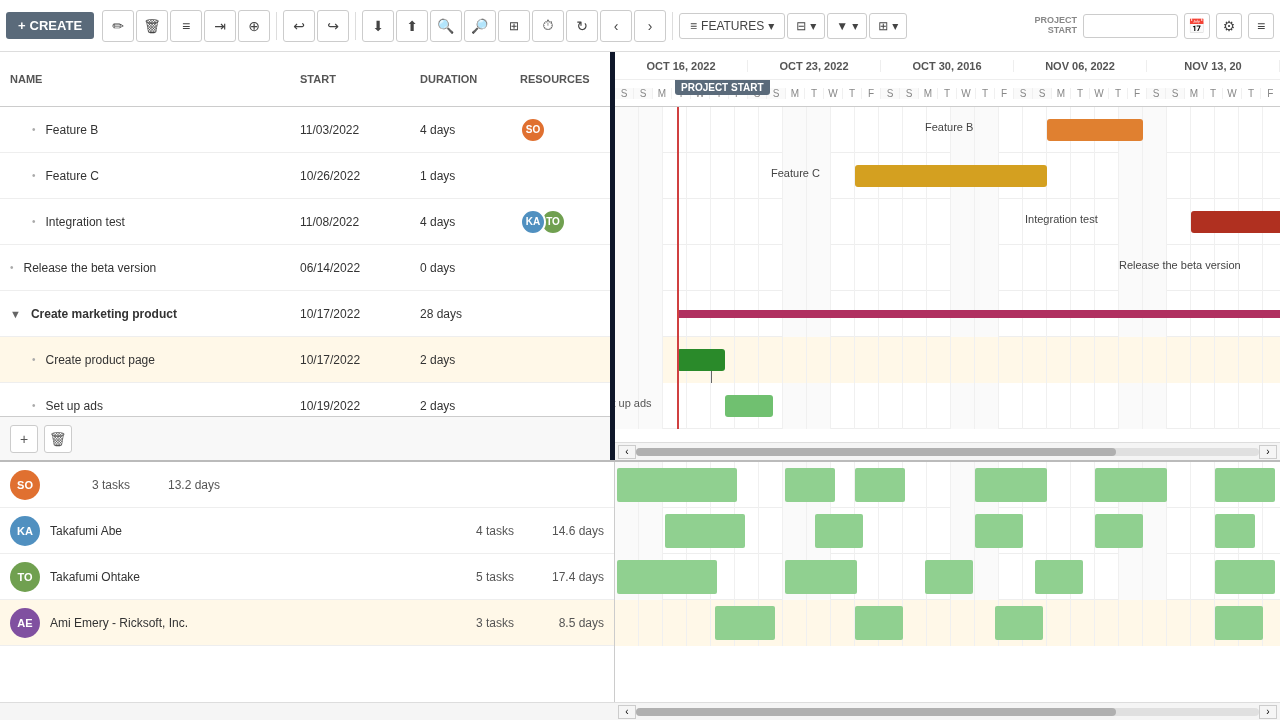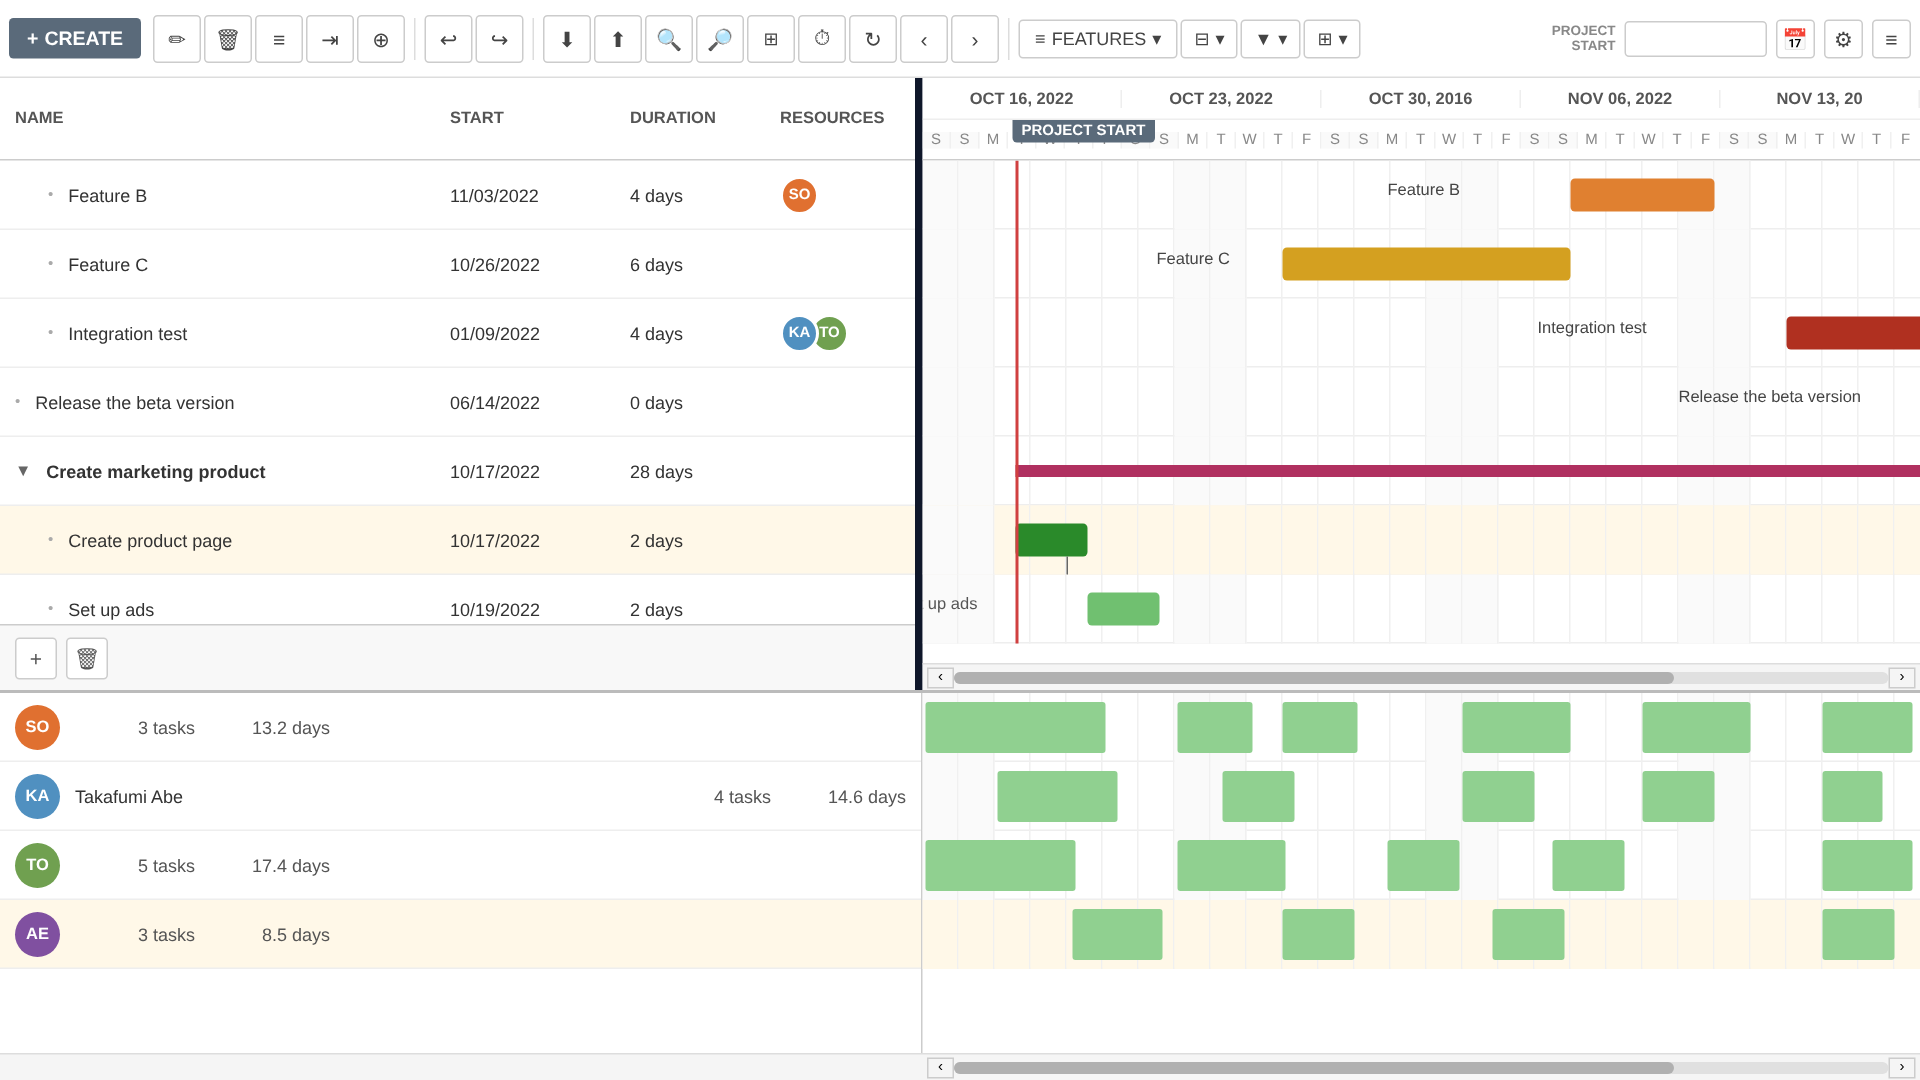--- a/index.html
+++ b/index.html
@@ -334,31 +334,31 @@
           </div>
         </div>
 
         <div class="task-row">
           <div class="task-cell task-name">
             <span style="display:inline-block;width:16px"></span>
             <span class="bullet">•</span>
             <span style="margin-left:4px">Feature C</span>
           </div>
           <div class="task-cell task-start">10/26/2022</div>
-          <div class="task-cell task-duration">6 days</div>
+          <div class="task-cell task-duration">1 days</div>
           <div class="task-cell task-resources"></div>
         </div>
 
         <div class="task-row">
           <div class="task-cell task-name">
             <span style="display:inline-block;width:16px"></span>
             <span class="bullet">•</span>
             <span style="margin-left:4px">Integration test</span>
           </div>
-          <div class="task-cell task-start">01/09/2022</div>
+          <div class="task-cell task-start">11/08/2022</div>
           <div class="task-cell task-duration">4 days</div>
           <div class="task-cell task-resources">
             <div class="avatar av2" style="z-index:2">KA</div>
             <div class="avatar av3" style="z-index:1">TO</div>
           </div>
         </div>
 
         <div class="task-row">
           <div class="task-cell task-name">
             <span class="bullet">•</span>
@@ -757,26 +757,28 @@
 
       <div class="resource-row">
         <div class="resource-avatar rav2">KA</div>
         <div class="resource-name">Takafumi Abe</div>
         <div class="resource-tasks">4 tasks</div>
         <div class="resource-days">14.6 days</div>
       </div>
 
       <div class="resource-row">
         <div class="resource-avatar rav3">TO</div>
+        <div class="resource-name">Takafumi Ohtake</div>
         <div class="resource-tasks">5 tasks</div>
         <div class="resource-days">17.4 days</div>
       </div>
 
       <div class="resource-row highlighted">
         <div class="resource-avatar rav4">AE</div>
+        <div class="resource-name">Ami Emery - Ricksoft, Inc.</div>
         <div class="resource-tasks">3 tasks</div>
         <div class="resource-days">8.5 days</div>
       </div>
     </div>
 
     <div id="resource-gantt-panel" style="overflow:hidden;position:relative">
 
       <div class="resource-gantt-row" style="height:46px;position:relative">
         <div style="display:flex;width:100%">
           <div class="rg-cell weekend" style="width:24px"></div>

